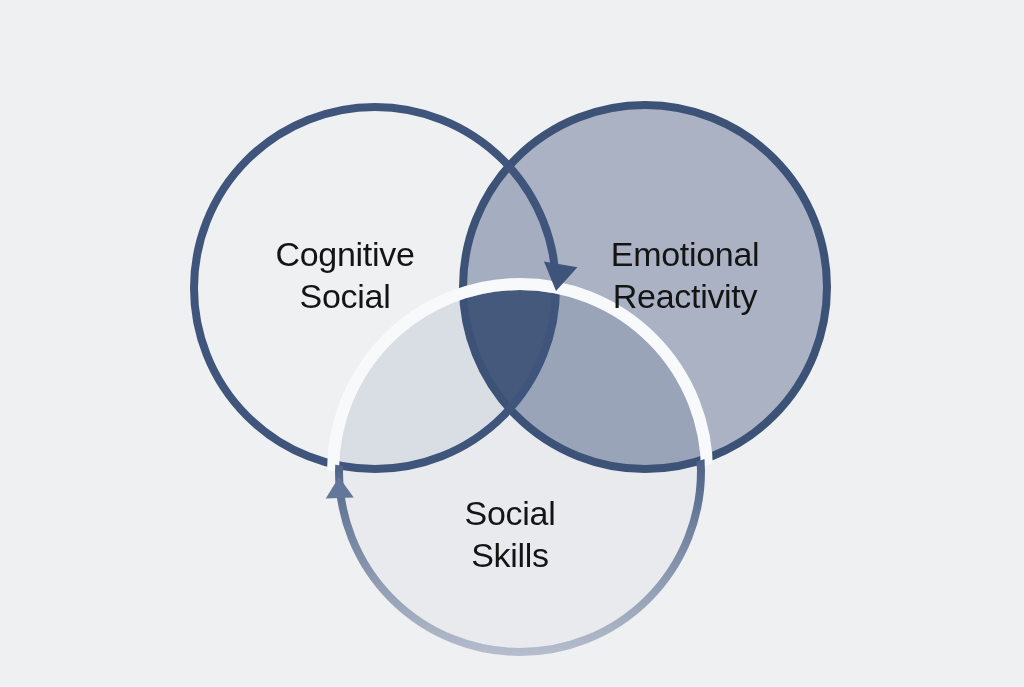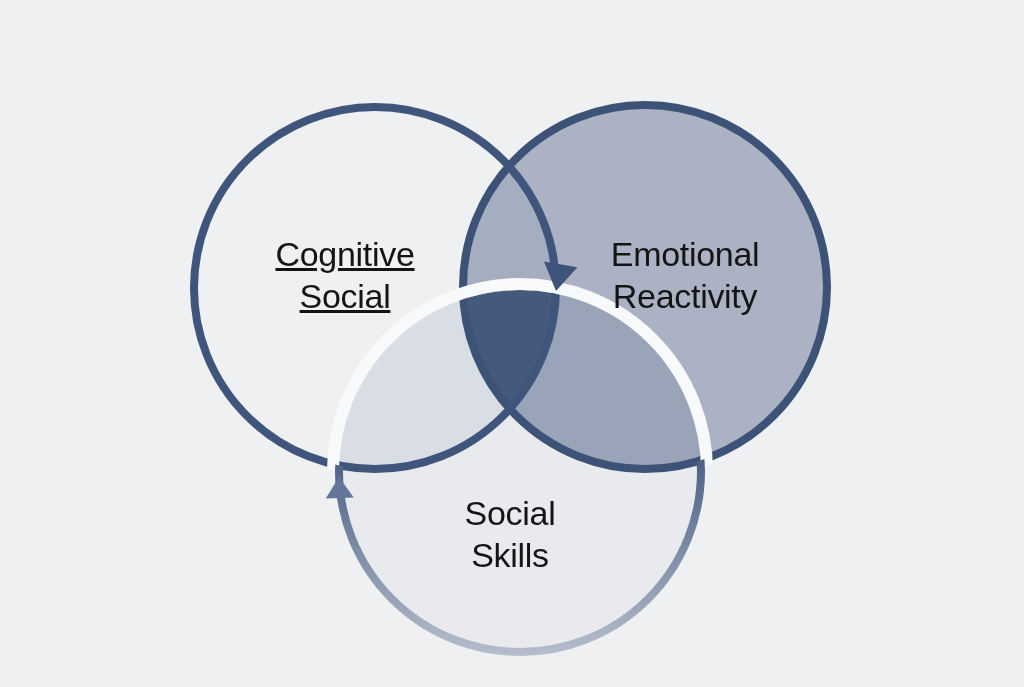--- a/index.html
+++ b/index.html
@@ -26,21 +26,21 @@
     width: 320px;
     text-align: center;
     font-size: 34px;
     line-height: 42px;
     font-weight: 500;
     letter-spacing: -0.3px;
     color: #141414;
     pointer-events: none;
   }
   .set-label span { display: block; }
-  .label-cognitive { left: 185px; top: 233px; text-decoration: underline; }
+  .label-cognitive { left: 185px; top: 233px; }
   .label-emotional { left: 525px; top: 233px; }
   .label-social    { left: 350px; top: 492px; }
 </style>
 </head>
 <body>
 
 <div class="stage">
 
   <svg class="venn-svg" width="1024" height="687" viewBox="0 0 1024 687">
     <defs>

